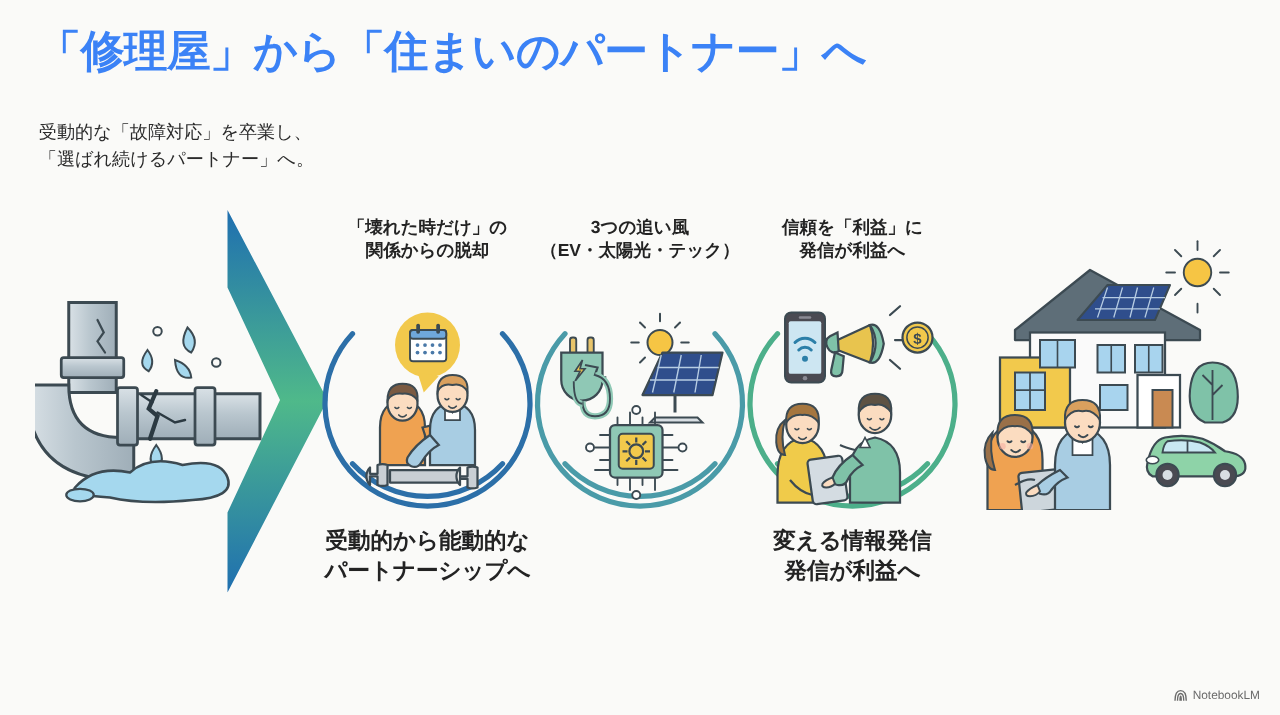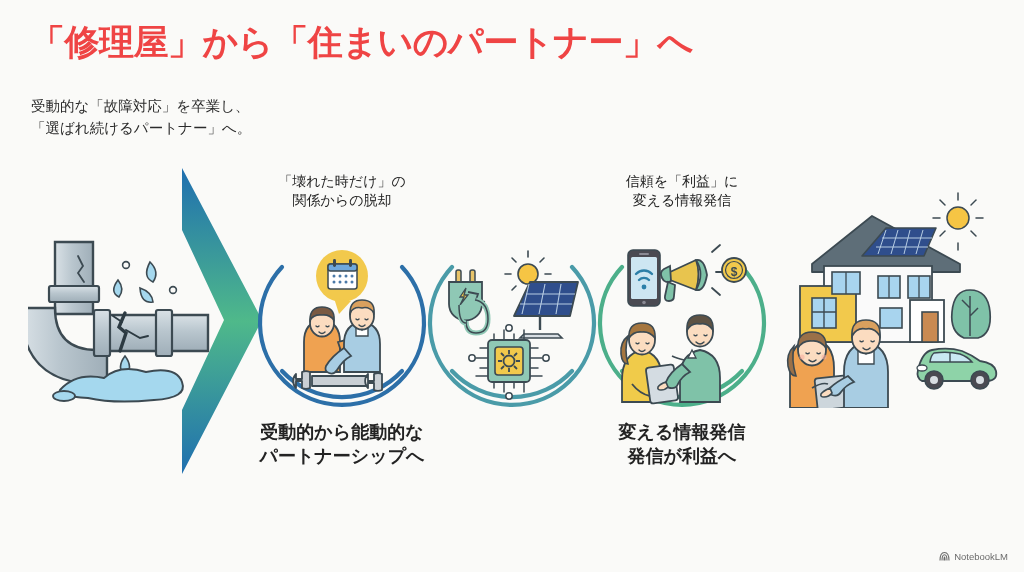--- a/index.html
+++ b/index.html
@@ -10,21 +10,21 @@
     font-family:"Liberation Sans","DejaVu Sans",sans-serif;
     overflow:hidden;position:relative;
     -webkit-font-smoothing:antialiased;
   }
   .slide{position:absolute;inset:0;}
 
   
   .title{
     position:absolute;left:30px;top:22px;
     font-size:35px;font-weight:bold;
-    color:#ef4444;letter-spacing:-0.5px;
+    color:#3b82f6;letter-spacing:-0.5px;
     white-space:nowrap;line-height:1.15;
   }
   .subtitle{
     position:absolute;left:31px;top:95px;
     font-size:14.5px;font-weight:normal;
     color:#2B2B2B;line-height:1.55;
     white-space:pre-line;
   }
   .greenmsg{
     position:absolute;right:22px;top:88px;
@@ -43,21 +43,21 @@
   
   .house-ill{position:absolute;left:782px;top:190px;}
 
   
   .col{position:absolute;width:180px;text-align:center;}
   .col.c1{left:252px;}
   .col.c2{left:422px;}
   .col.c3{left:592px;}
   .col .hdr{
     position:absolute;top:0;left:0;width:180px;
-    font-size:14px;font-weight:normal;color:#232323;
+    font-size:14px;font-weight:bold;color:#232323;
     line-height:1.35;white-space:pre-line;
   }
   .col .circwrap{position:absolute;top:52px;left:0;width:180px;height:190px;}
   .col .cap{
     position:absolute;top:248px;left:-6px;width:192px;
     font-size:18px;font-weight:bold;color:#232323;
     line-height:1.35;white-space:pre-line;
   }
   .colblock{position:absolute;top:172px;height:300px;}
 
@@ -188,20 +188,22 @@
                    M60 152 l56 0 l0 10 l-56 0z
                    M116 150 a10 10 0 0 0 0 14 l0 -5 l6 0 l0 7 a11 11 0 0 0 8 0 l0 -16 a11 11 0 0 0 -8 0 l0 7 l-6 0 l0 -7z" fill="#C9CFD4" stroke="#3C4A52" stroke-width="1.8" stroke-linejoin="round"></path>
         </g>
       </svg>
     </div>
     <div class="cap">受動的から能動的な
 パートナーシップへ</div>
   </div>
 
   <div class="colblock c2 col" style="left:422px;">
+    <div class="hdr">3つの追い風
+（EV・太陽光・テック）</div>
     <div class="circwrap">
       <svg width="180" height="190" viewBox="0 0 180 190">
         <path d="M150 43 A82 82 0 1 1 30 43" fill="none" stroke="#4A9BA8" stroke-width="4.2" stroke-linecap="round"></path>
         <path d="M30 147 A82 82 0 0 0 150 147" fill="none" stroke="#4A9BA8" stroke-width="4.2" stroke-linecap="round"></path>
 
         <g>
           <rect x="34" y="46" width="5" height="14" rx="2" fill="#E8C46A" stroke="#3C4A52" stroke-width="1.5"></rect>
           <rect x="48" y="46" width="5" height="14" rx="2" fill="#E8C46A" stroke="#3C4A52" stroke-width="1.5"></rect>
           <path d="M27 58 h33 v22 a16 16 0 0 1 -33 0z" fill="#8FC8B5" stroke="#3C4A52" stroke-width="1.8"></path>
           <path d="M46 68 l10 2 l-2 6 l9 2" fill="none" stroke="#3C4A52" stroke-width="1.8"></path>
@@ -268,21 +270,21 @@
             <circle cx="87" cy="137" r="5.5"></circle>
             <path d="M87 126 v4 M87 144 v4 M76 137 h4 M94 137 h4 M79 129 l3 3 M92 142 l3 3 M95 129 l-3 3 M82 142 l-3 3"></path>
           </g>
         </g>
       </svg>
     </div>
   </div>
 
   <div class="colblock c3 col" style="left:592px;">
     <div class="hdr">信頼を「利益」に
-変える情報発信</div>
+発信が利益へ</div>
     <div class="circwrap">
       <svg width="180" height="190" viewBox="0 0 180 190">
         <path d="M150 43 A82 82 0 1 1 30 43" fill="none" stroke="#4CAF8A" stroke-width="4.2" stroke-linecap="round"></path>
         <path d="M30 147 A82 82 0 0 0 150 147" fill="none" stroke="#4CAF8A" stroke-width="4.2" stroke-linecap="round"></path>
 
         <g>
           <rect x="36" y="26" width="32" height="56" rx="5" fill="#4A4A52" stroke="#3C4A52" stroke-width="1.6"></rect>
           <rect x="39" y="33" width="26" height="42" rx="1.5" fill="#CDE6F2"></rect>
           <rect x="47" y="29" width="10" height="2" rx="1" fill="#8A8A94"></rect>
           <circle cx="52" cy="78.5" r="1.8" fill="#8A8A94"></circle>

